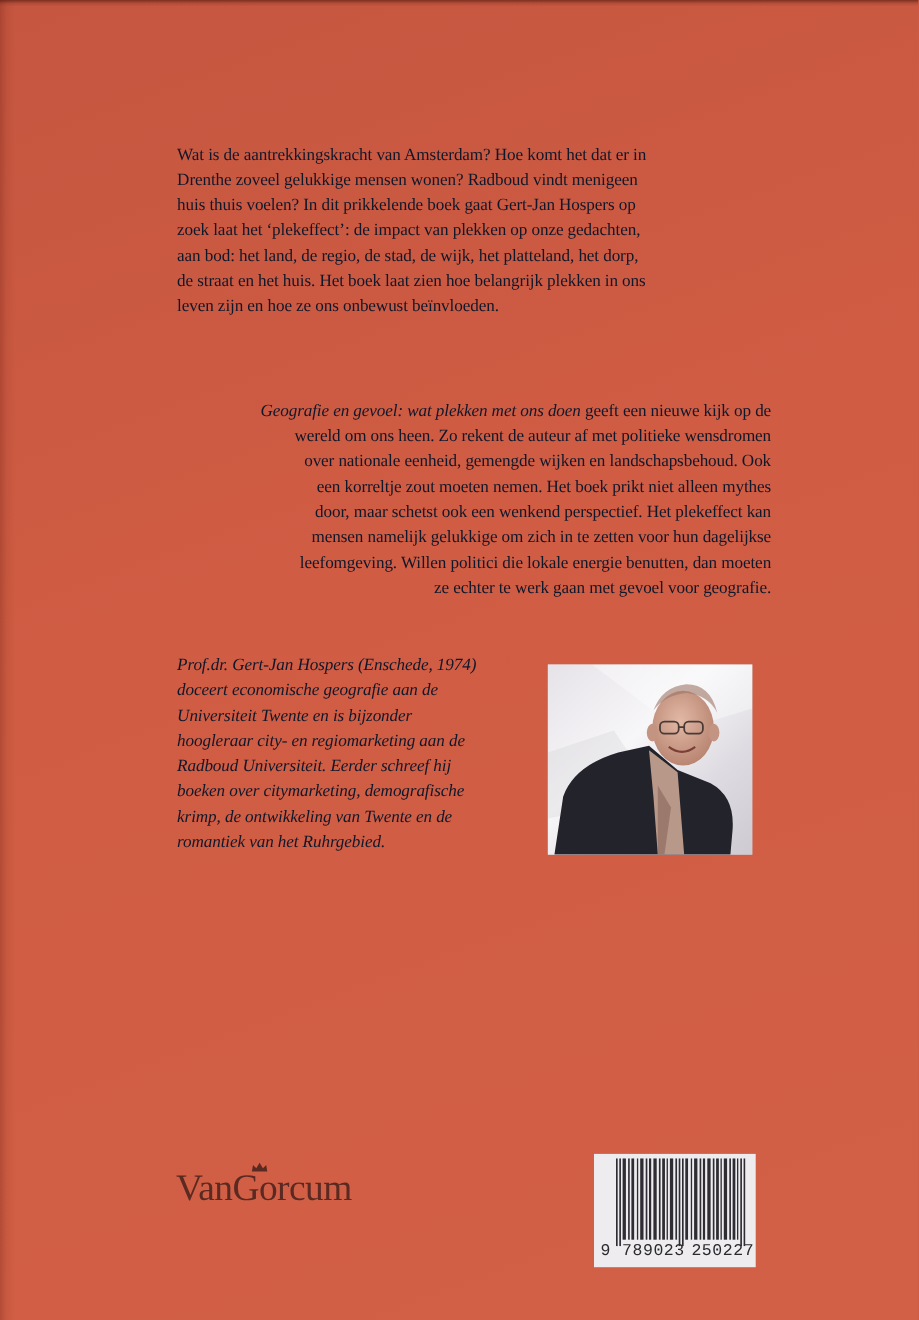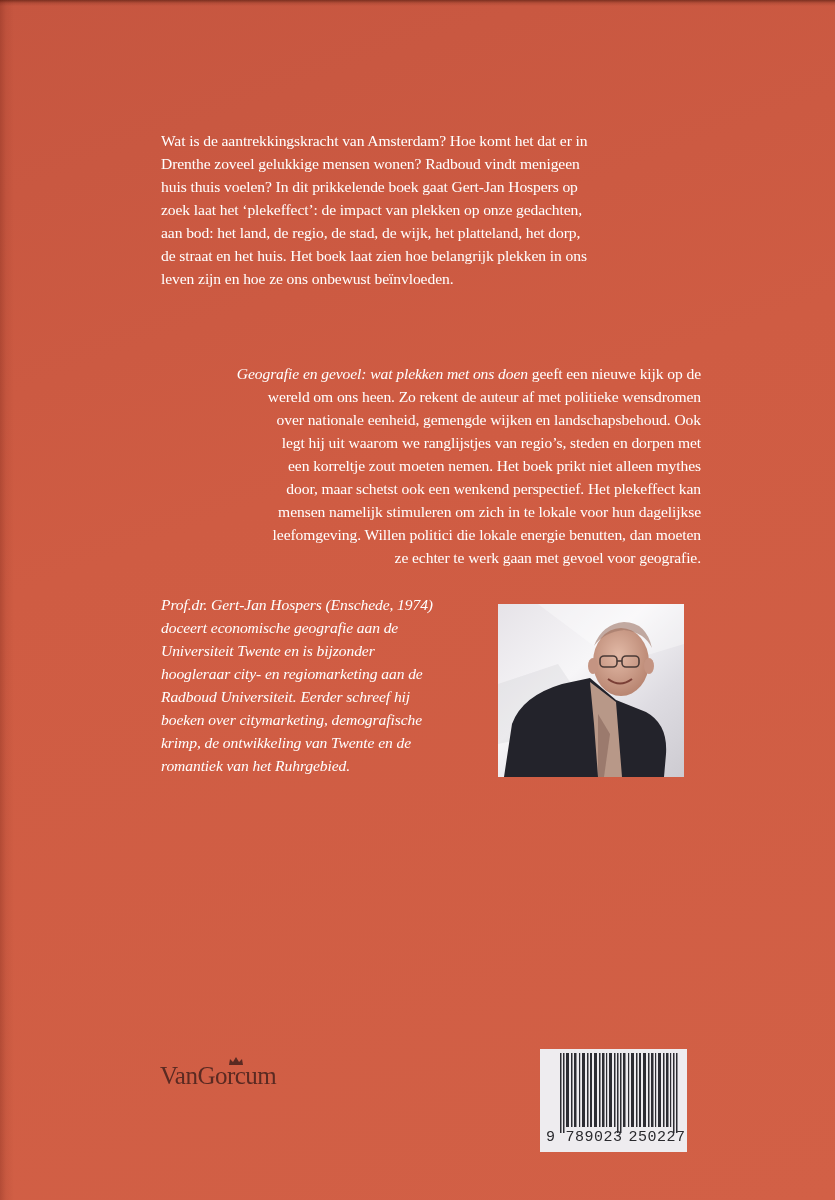--- a/index.html
+++ b/index.html
@@ -10,42 +10,42 @@
   }
   .cover {
     position: absolute; inset: 0;
     background:
       linear-gradient(to right, rgba(90,20,10,0.25) 0px, rgba(90,20,10,0.08) 6px, rgba(0,0,0,0) 14px),
       linear-gradient(to bottom, rgba(60,15,5,0.55) 0px, rgba(60,15,5,0.15) 3px, rgba(0,0,0,0) 6px),
       linear-gradient(160deg, #c65640 0%, #cf5c43 40%, #d26046 100%);
   }
   .text-block {
     position: absolute; left: 161px; width: 540px;
-    color: #ffffff;
+    color: #0f172a;
     font-size: 15.6px;
     line-height: 23px;
     letter-spacing: -0.1px;
   }
   .line { display: block; white-space: nowrap; }
   .italic { font-style: italic; }
   #p1 { top: 129px; }
   #p2 { top: 362px; text-align: right; }
   #p3 { top: 593px; width: 335px; font-style: italic; }
 
   .photo {
     position: absolute; left: 498px; top: 604px; width: 186px; height: 173px;
     overflow: hidden;
     background: linear-gradient(135deg, #e9e6ea 0%, #f6f5f7 35%, #dcdadf 60%, #cfcdd3 100%);
   }
   .photo svg { display: block; }
 
   .publisher-logo {
     position: absolute; left: 160px; top: 1062px;
     color: #5a2a22;
-    font-size: 25px;
+    font-size: 34px;
     letter-spacing: -0.5px;
   }
   .publisher-logo .crown {
     position: absolute; left: 68px; top: -6px;
   }
 
   .barcode-box {
     position: absolute; left: 540px; top: 1049px; width: 147px; height: 103px;
     background: #eeecef;
   }
@@ -73,24 +73,23 @@
   <span class="line">zoek laat het ‘plekeffect’: de impact van plekken op onze gedachten,</span>
   <span class="line">aan bod: het land, de regio, de stad, de wijk, het platteland, het dorp,</span>
   <span class="line">de straat en het huis. Het boek laat zien hoe belangrijk plekken in ons</span>
   <span class="line">leven zijn en hoe ze ons onbewust beïnvloeden.</span>
 </div>
 
 <div class="text-block" id="p2">
   <span class="line"><span class="italic">Geografie en gevoel: wat plekken met ons doen</span><span> geeft een nieuwe kijk op de</span></span>
   <span class="line">wereld om ons heen. Zo rekent de auteur af met politieke wensdromen</span>
   <span class="line">over nationale eenheid, gemengde wijken en landschapsbehoud. Ook</span>
-  <span class="line">legt hij uit waarom we ranglijstjes van regio’s, steden en dorpen met</span>
   <span class="line">een korreltje zout moeten nemen. Het boek prikt niet alleen mythes</span>
   <span class="line">door, maar schetst ook een wenkend perspectief. Het plekeffect kan</span>
-  <span class="line">mensen namelijk stimuleren om zich in te lokale voor hun dagelijkse</span>
+  <span class="line">mensen namelijk gelukkige om zich in te zetten voor hun dagelijkse</span>
   <span class="line">leefomgeving. Willen politici die lokale energie benutten, dan moeten</span>
   <span class="line">ze echter te werk gaan met gevoel voor geografie.</span>
 </div>
 
 <div class="text-block" id="p3">
   <span class="line">Prof.dr. Gert-Jan Hospers (Enschede, 1974)</span>
   <span class="line">doceert economische geografie aan de</span>
   <span class="line">Universiteit Twente en is bijzonder</span>
   <span class="line">hoogleraar city- en regiomarketing aan de</span>
   <span class="line">Radboud Universiteit. Eerder schreef hij</span>

